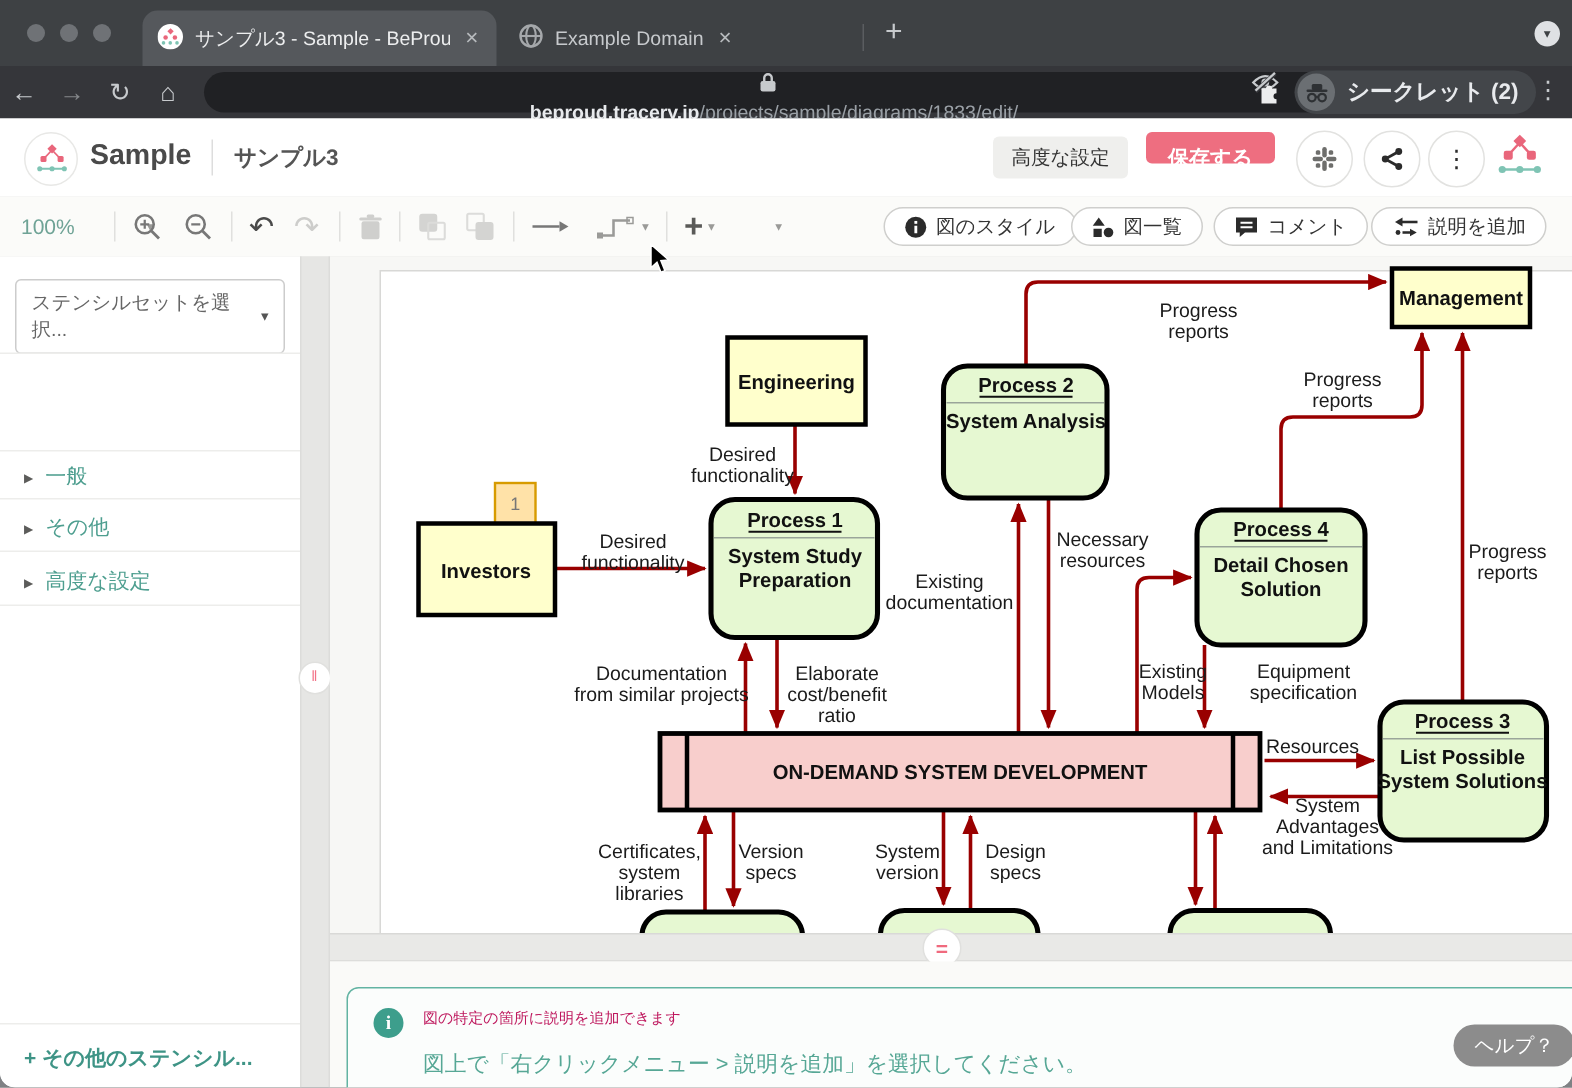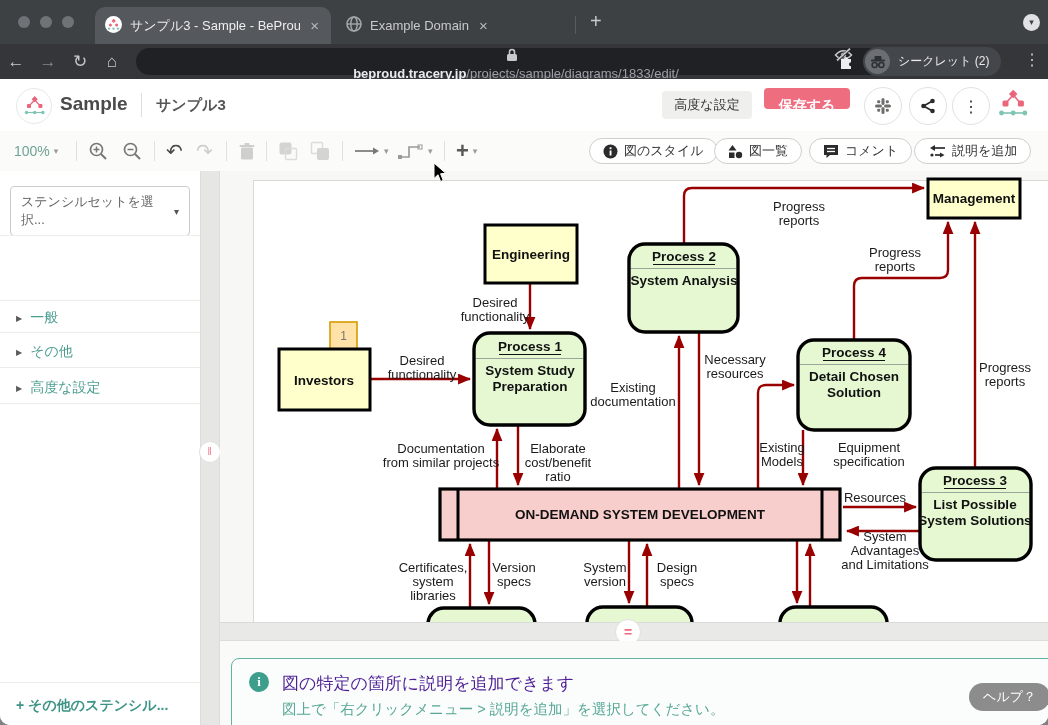--- a/index.html
+++ b/index.html
@@ -17,34 +17,34 @@
   .urlbar{position:absolute;left:0;top:44px;width:1048px;height:35px;background:#35363A;display:flex;align-items:center;}
   .navico{color:#C7CACD;font-size:17px;width:32px;text-align:center;}
   .navico.dim{color:#84878A;}
   .url-pill{position:absolute;left:136px;top:4px;width:752px;height:27px;background:#202124;border-radius:14px;display:flex;align-items:center;padding:0 12px;box-sizing:border-box;flex-direction:column;}
   .url-text{font-size:13px;color:#E8EAED;margin-left:8px;white-space:nowrap;}
   .url-text .path{color:#9AA0A6;}
   .url-right{position:absolute;right:10px;display:flex;align-items:center;gap:12px;}
   .star{color:#C7CACD;font-size:15px;}
   .incog-pill{position:absolute;left:863px;top:3px;height:29px;background:#43464A;border-radius:15px;display:flex;align-items:center;padding:0 12px 0 2px;}
   .incog-avatar{width:25px;height:25px;border-radius:50%;background:#6B6F73;display:flex;align-items:center;justify-content:center;margin-right:8px;}
-  .incog-label{color:#E8EAED;font-size:12px;white-space:nowrap;}
+  .incog-label{color:#E8EAED;font-size:15px;white-space:nowrap;font-weight:bold;}
   .menu-dots{position:absolute;right:4px;top:6px;color:#C7CACD;font-size:16px;width:24px;text-align:center;}
   
   .appheader{position:absolute;left:0;top:79px;width:1048px;height:52px;background:#fff;border-bottom:1px solid #E3E3E1;}
   .applogo{position:absolute;left:16px;top:9px;width:34px;height:34px;border:1px solid #E8E8E6;border-radius:50%;display:flex;align-items:center;justify-content:center;}
   .proj-name{position:absolute;left:60px;top:14px;font-size:19px;font-weight:bold;color:#4A4A4A;}
   .hdr-sep{position:absolute;left:141px;top:14px;width:1px;height:24px;background:#DDD;}
   .diag-name{position:absolute;left:156px;top:17px;font-size:15px;font-weight:bold;color:#555;}
   .btn-view{position:absolute;left:662px;top:12px;width:90px;height:28px;background:#EFEFED;border-radius:4px;font-size:13px;color:#333;text-align:center;line-height:28px;}
   .btn-save{position:absolute;left:764px;top:9px;width:86px;height:21px;background:#EE6E80;border-radius:4px;font-size:14px;font-weight:bold;color:#fff;text-align:center;line-height:34px;}
   .circ-btn{position:absolute;top:8px;width:36px;height:36px;border:1px solid #E2E2E0;border-radius:50%;display:flex;align-items:center;justify-content:center;background:#fff;}
   
   .toolbar{position:absolute;left:0;top:131px;width:1048px;height:40px;background:#FBFBF9;border-bottom:1px solid #E4E4E2;}
-  .tb{position:absolute;top:0;height:40px;display:flex;align-items:center;}
+  .tb{position:absolute;top:0;height:40px;display:flex;align-items:center;gap:44px;}
   .tb-sep{position:absolute;top:10px;width:1px;height:20px;background:#E0E0DE;}
   .zoomlvl{color:#6FA396;font-size:14px;}
   .tb-caret{color:#9a9a98;font-size:9px;margin-left:4px;}
   .tb-ico{color:#6b6b6b;font-size:17px;}
   .tb-ico.dim{color:#CDCDCB;}
   .pill{position:absolute;top:7px;height:26px;border:1px solid #CFCFCD;border-radius:14px;background:#fff;display:flex;align-items:center;gap:6px;padding:0 13px;font-size:13px;color:#333;box-sizing:border-box;white-space:nowrap;}
   
   .sidebar{position:absolute;left:0;top:171px;width:200px;height:554px;background:#fff;}
   .sb-select{position:absolute;left:10px;top:15px;width:180px;height:50px;border:1px solid #CCC;border-radius:4px;box-sizing:border-box;font-size:13px;color:#666;display:flex;align-items:center;padding:0 10px;justify-content:space-between;background:#fff;}
   .sb-search{position:absolute;left:10px;top:79px;width:180px;height:35px;border:1px solid #CCC;border-radius:4px;box-sizing:border-box;display:flex;align-items:center;padding:0 10px;background:#fff;}
@@ -55,21 +55,21 @@
   .sb-sec .tri{color:#5c5c5a;font-size:8px;}
   
   .strip-v{position:absolute;left:200px;top:171px;width:20px;height:554px;background:#E6E6E4;border-left:1px solid #DCDCDA;border-right:1px solid #DCDCDA;box-sizing:border-box;}
   .handle-v{position:absolute;left:199px;top:441px;width:22px;height:22px;border-radius:50%;background:#fff;border:1px solid #E0E0DE;box-sizing:border-box;color:#F37287;font-size:10px;text-align:center;line-height:20px;letter-spacing:1px;}
   .canvas{position:absolute;left:220px;top:171px;width:828px;height:451px;background:#F7F7F5;}
   .strip-h{position:absolute;left:220px;top:622px;width:828px;height:19px;background:#E9E9E7;border-top:1px solid #D9D9D7;border-bottom:1px solid #DDDDDB;box-sizing:border-box;}
   .handle-h{position:absolute;left:615px;top:619px;width:26px;height:26px;border-radius:50%;background:#fff;border:1px solid #E0E0DE;box-sizing:border-box;color:#F06A7E;font-weight:bold;font-size:14px;text-align:center;line-height:24px;}
   .bottom-panel{position:absolute;left:220px;top:641px;width:828px;height:84px;background:#FAFAF8;}
   .tipbox{position:absolute;left:11px;top:17px;width:840px;height:90px;border:1.5px solid #62B3A2;border-radius:8px;background:#FBFDFC;}
   .tip-ico{position:absolute;left:17px;top:13px;width:20px;height:20px;border-radius:50%;background:#3D9E8C;color:#fff;font-size:13px;font-weight:bold;text-align:center;line-height:20px;font-family:"Liberation Serif",serif;}
-  .tip-l1{position:absolute;left:50px;top:13px;font-size:17px;color:#4c1d95;}
+  .tip-l1{position:absolute;left:50px;top:13px;font-size:10px;color:#be185d;}
   .tip-l2{position:absolute;left:50px;top:41px;font-size:14.5px;color:#56A795;}
   .btn-help{position:absolute;right:22px;top:24px;height:28px;padding:0 14px;background:#8C8C8C;border-radius:15px;color:#fff;font-size:13px;line-height:28px;}
   svg text{font-family:"Liberation Sans",sans-serif;}
   .cursor{position:absolute;left:433px;top:162px;pointer-events:none;}
 </style>
 </head>
 <body>
 
 <div class="window">
 

